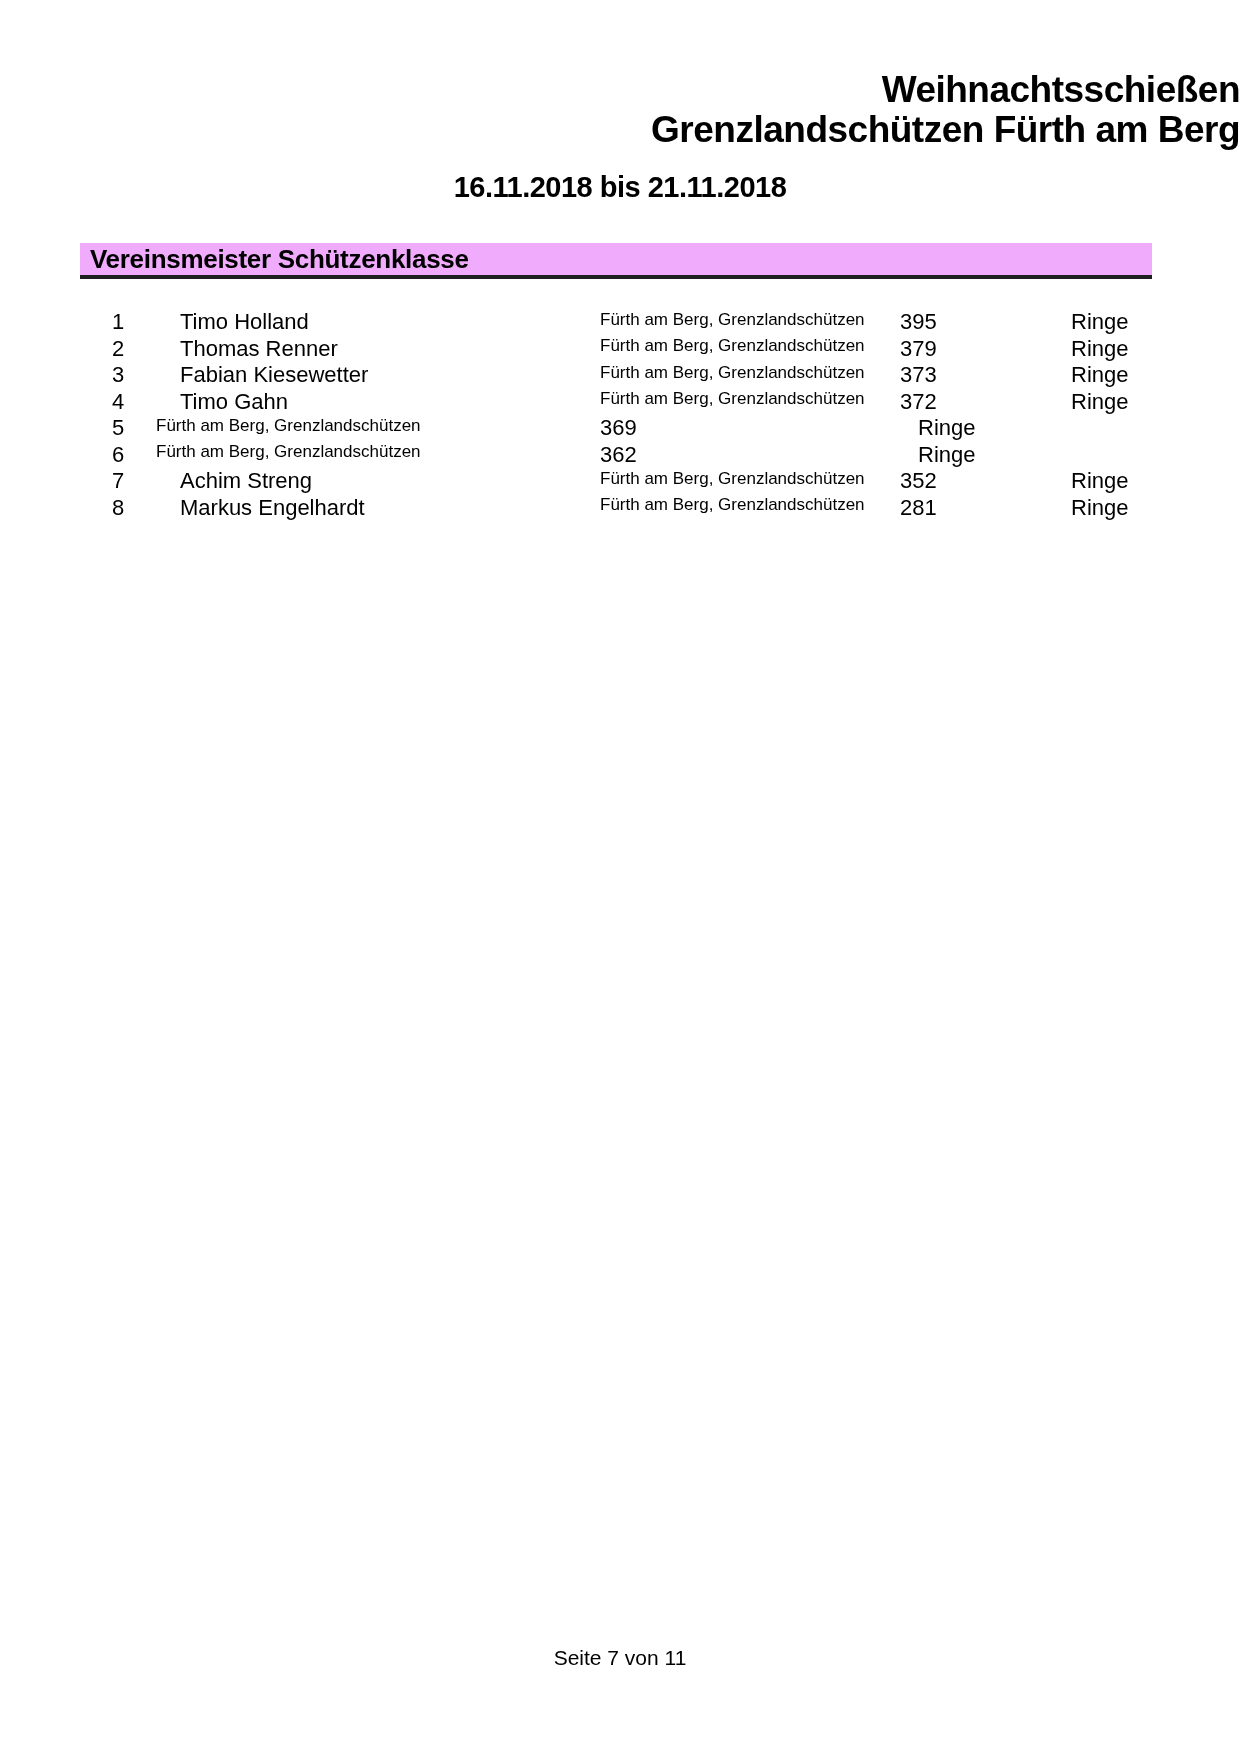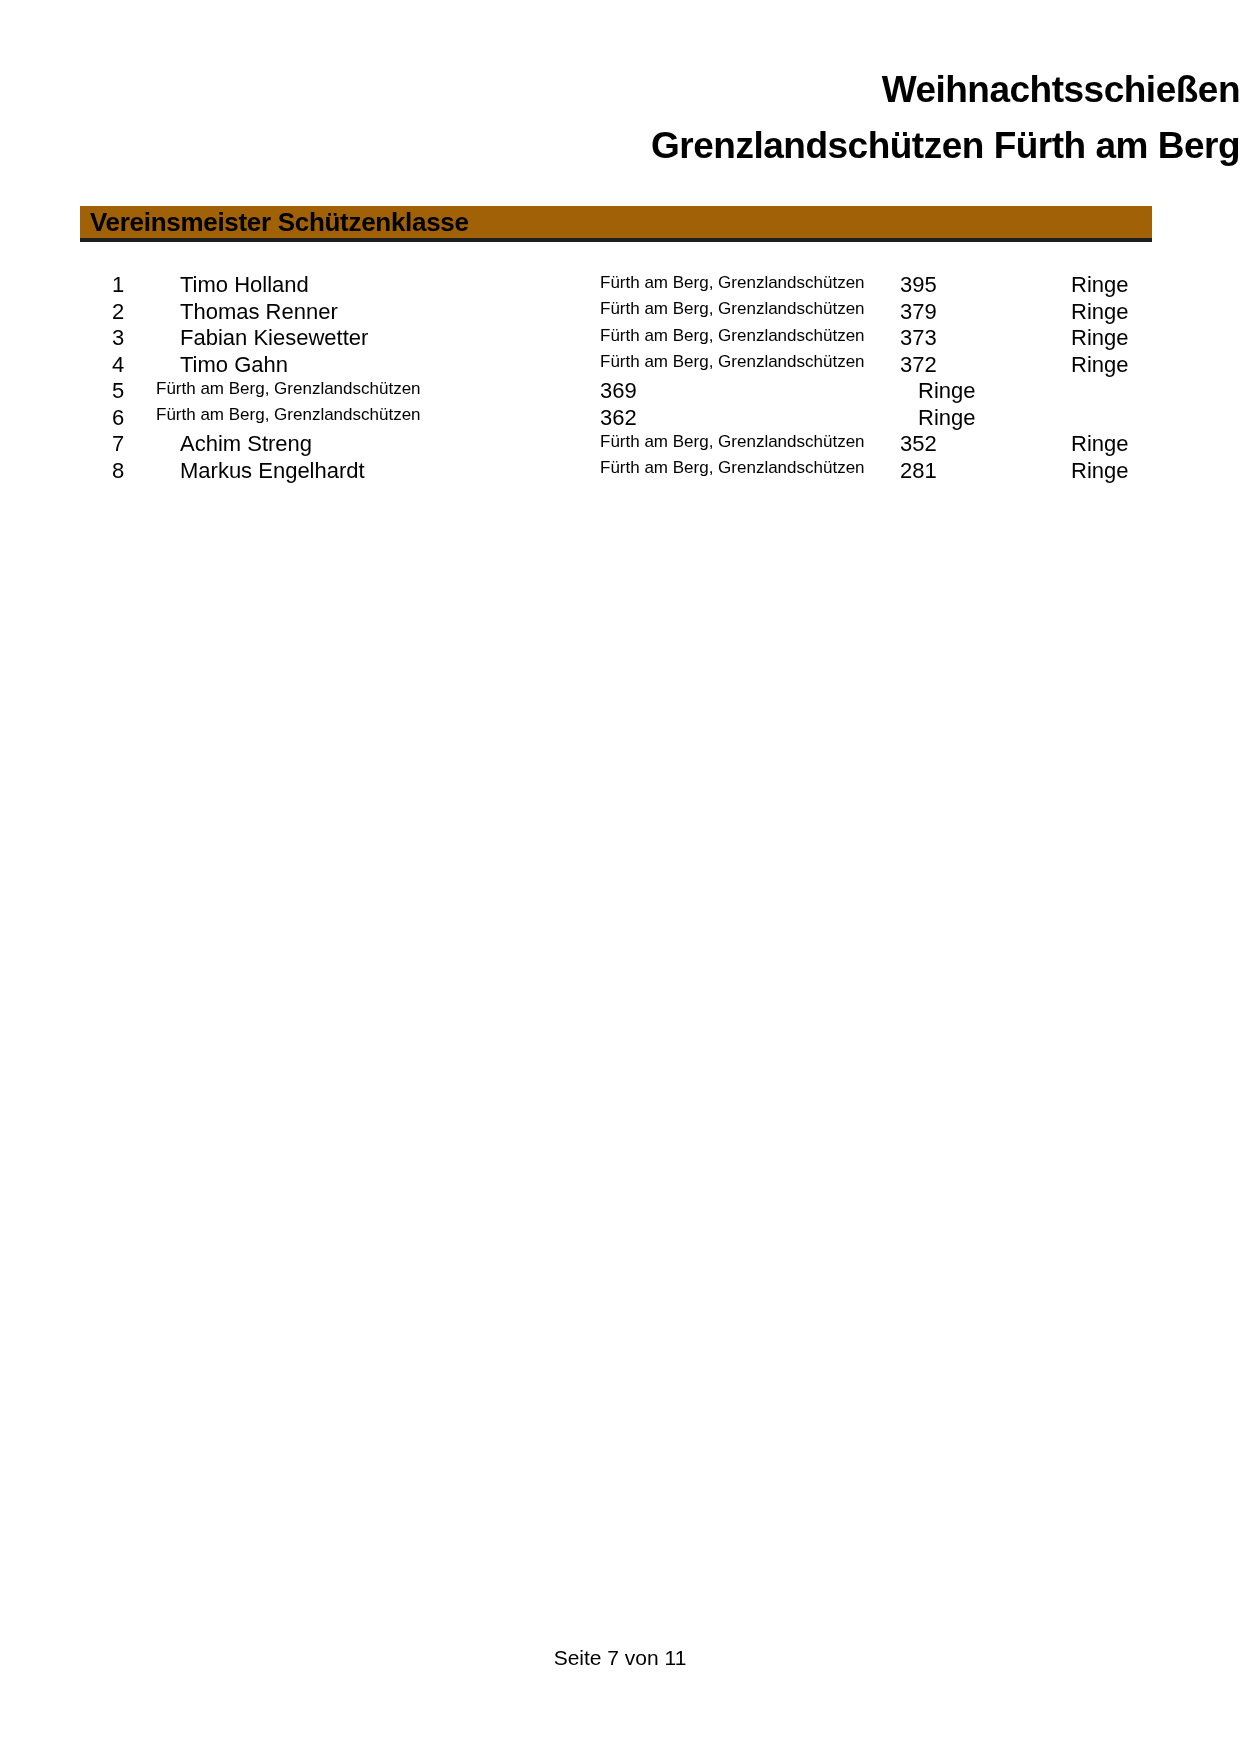--- a/index.html
+++ b/index.html
@@ -15,35 +15,35 @@
   .page { width: 100%; height: 100%; position: relative; }
 
   .title1, .title2 {
     text-align: right;
     font-weight: bold;
     font-size: 37px;
     line-height: 40px;
     letter-spacing: -0.5px;
   }
   .title1 { padding-top: 70px; }
-  .title2 { margin-top: 16px; }
+  .title2 { }
   .date-range {
     text-align: center;
     font-weight: bold;
     font-size: 29px;
     line-height: 32px;
     margin-top: 21px;
     letter-spacing: -0.5px;
   }
 
   .section-band {
     margin: 40px 0 0 80px;
     width: 1072px;
     height: 36px;
-    background: #a16207;
+    background: #f0abfc;
     border-bottom: 4px solid #1f1f1f;
     display: flex;
     align-items: center;
     padding-left: 10px;
   }
   .section-band span {
     font-weight: bold;
     font-size: 26px;
     letter-spacing: -0.3px;
   }
@@ -76,20 +76,21 @@
 </style>
 </head>
 <body>
 
 <div class="page">
 
   <div class="title1">Weihnachtsschießen</div>
 
   <div class="title2">Grenzlandschützen Fürth am Berg</div>
 
+  <div class="date-range">16.11.2018 bis 21.11.2018</div>
 
   <div class="section-band">
     <span>Vereinsmeister Schützenklasse</span>
   </div>
 
   <div class="rows" id="rows">
       <div class="row">
         <div class="cell cell-rank">1</div>
         <div class="cell cell-name">Timo Holland</div>
         <div class="cell cell-club">Fürth am Berg, Grenzlandschützen</div>

